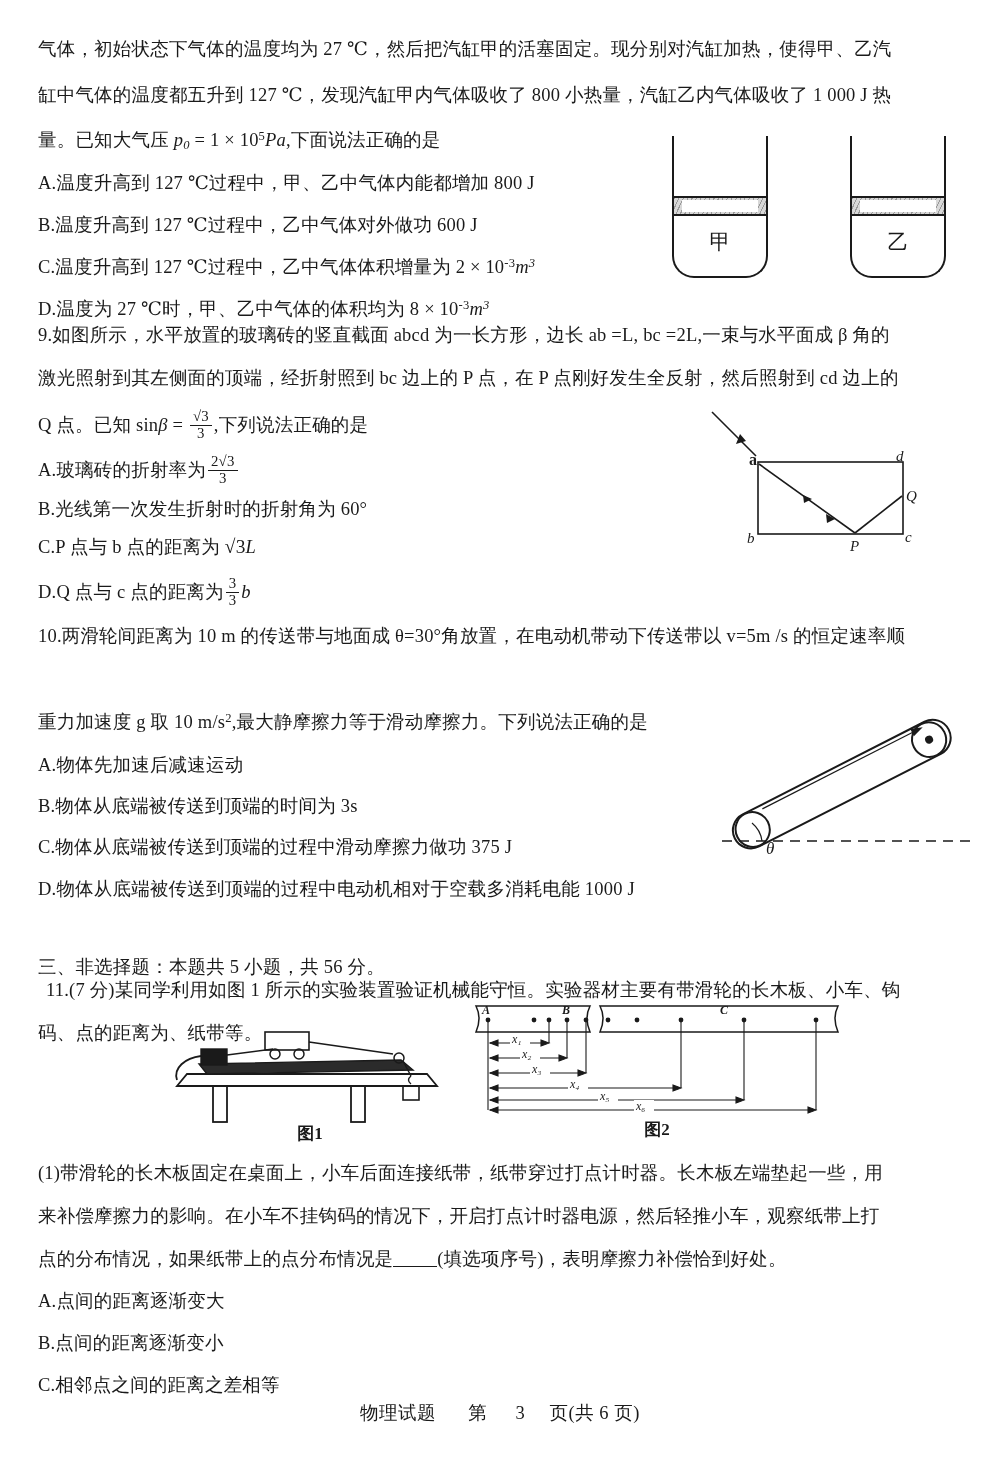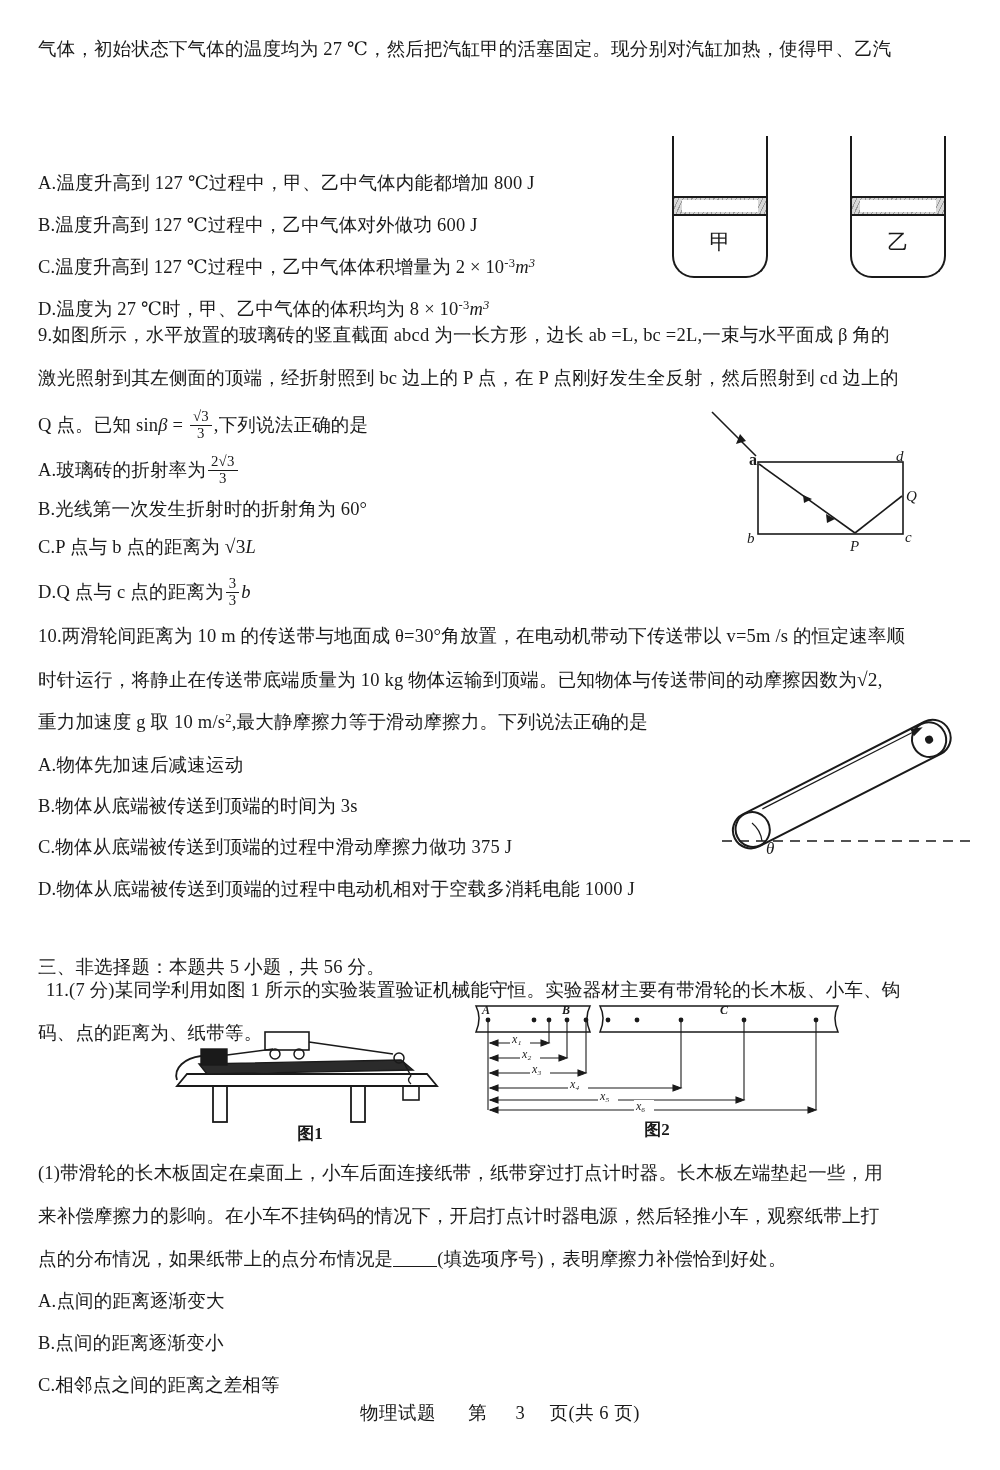--- a/index.html
+++ b/index.html
@@ -125,21 +125,23 @@
     font-weight: bold;
     font-family: "Liberation Serif", serif;
   }
 </style>
 </head>
 <body>
 
 <div class="page">
 
   <div class="txt body-line" style="top:40px;">气体，初始状态下气体的温度均为 27 ℃，然后把汽缸甲的活塞固定。现分别对汽缸加热，使得甲、乙汽</div>
-
+  <div class="txt body-line" style="top:86px;">缸中气体的温度都五升到 127 ℃，发现汽缸甲内气体吸收了 800 小热量，汽缸乙内气体吸收了 1 000 J 热</div>
+
+  <div class="txt body-line" style="top:130px;"><span>量。已知大气压 </span><span class="mi">p</span><span class="mi sub">0</span><span> = 1 × 10</span><span class="sup">5</span><span class="mi">Pa</span><span>,下面说法正确的是</span></div>
 
   <div class="txt opt-line" style="top:174px;">A.温度升高到 127 ℃过程中，甲、乙中气体内能都增加 800 J</div>
   <div class="txt opt-line" style="top:216px;">B.温度升高到 127 ℃过程中，乙中气体对外做功 600 J</div>
   <div class="txt opt-line" style="top:257px;"><span>C.温度升高到 127 ℃过程中，乙中气体体积增量为 2 × 10</span><span class="sup">-3</span><span class="mi">m</span><span class="mi sup">3</span></div>
   <div class="txt opt-line" style="top:299px;"><span>D.温度为 27 ℃时，甲、乙中气体的体积均为 8 × 10</span><span class="sup">-3</span><span class="mi">m</span><span class="mi sup">3</span></div>
 
   <div class="fig" id="fig-cyl">
     <div class="cyl" style="left:8px; top:2px;">
       <div class="piston" style="top:60px;">
           <div class="inner"></div>
@@ -179,21 +181,20 @@
       <text x="49" y="65" font-family="Liberation Serif, serif" font-size="16" font-weight="bold" fill="#1a1a1a">a</text>
       <text x="196" y="61" font-family="Liberation Serif, serif" font-size="15" font-style="italic" fill="#1a1a1a">d</text>
       <text x="47" y="143" font-family="Liberation Serif, serif" font-size="15" font-style="italic" fill="#1a1a1a">b</text>
       <text x="205" y="142" font-family="Liberation Serif, serif" font-size="15" font-style="italic" fill="#1a1a1a">c</text>
       <text x="150" y="151" font-family="Liberation Serif, serif" font-size="15" font-style="italic" fill="#1a1a1a">P</text>
       <text x="206" y="101" font-family="Liberation Serif, serif" font-size="15" font-style="italic" fill="#1a1a1a">Q</text>
     </svg>
   </div>
 
   <div class="txt body-line" style="top:627px;">10.两滑轮间距离为 10 m 的传送带与地面成 θ=30°角放置，在电动机带动下传送带以 v=5m /s 的恒定速率顺</div>
-  <div class="txt body-line" style="top:670px;"><span>时针运行，将静止在传送带底端质量为 10 kg 物体运输到顶端。已知物体与传送带间的动摩擦因数为</span><span class="radical">√2</span><span>,</span></div>
   <div class="txt body-line" style="top:712px;"><span>重力加速度 g 取 10 m/s</span><span class="sup">2</span><span>,最大静摩擦力等于滑动摩擦力。下列说法正确的是</span></div>
 
   <div class="txt opt-line" style="top:756px;">A.物体先加速后减速运动</div>
   <div class="txt opt-line" style="top:797px;">B.物体从底端被传送到顶端的时间为 3s</div>
   <div class="txt opt-line" style="top:838px;">C.物体从底端被传送到顶端的过程中滑动摩擦力做功 375 J</div>
   <div class="txt opt-line" style="top:880px;">D.物体从底端被传送到顶端的过程中电动机相对于空载多消耗电能 1000 J</div>
 
   <div class="fig" id="fig-belt">
     <svg width="285" height="150" viewBox="0 0 285 150">
 

